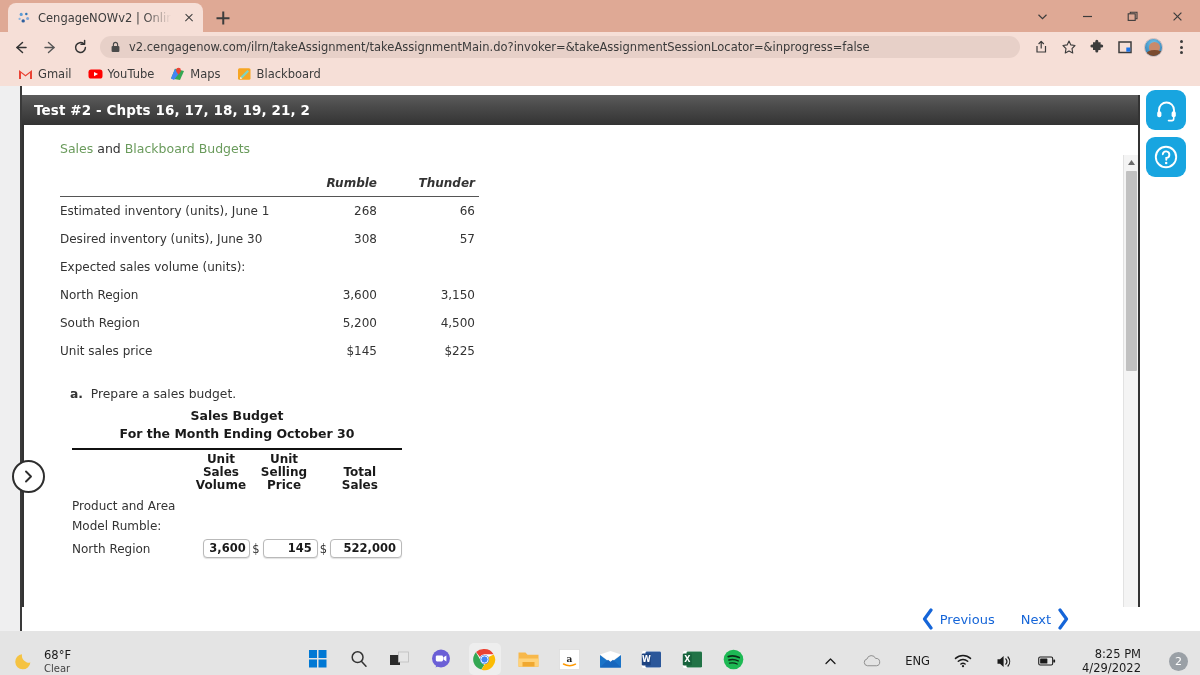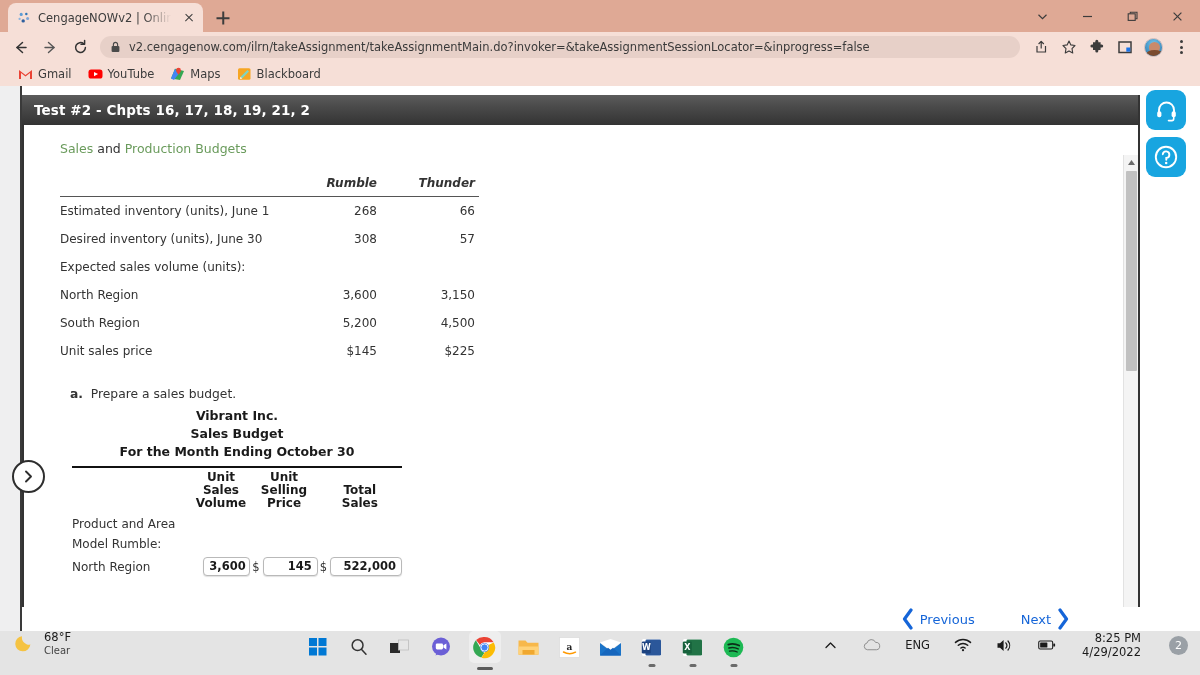--- a/index.html
+++ b/index.html
@@ -193,30 +193,30 @@
   
   .float-btns { position:absolute; right: 14px; top: 4px; width: 40px; z-index: 8; }
   .fbtn {
     width: 40px; height: 40px; border-radius: 9px; background: #18a5e0;
     display:flex; align-items:center; justify-content:center; margin-bottom: 7px;
   }
 
   
   .pagenav {
     position:absolute; left: 22px; bottom: 0px; width: 1118px; height: 24px;
-    display:flex; align-items:center; justify-content:flex-end; gap: 46px;
+    display:flex; align-items:center; justify-content:flex-end; gap: 26px;
     padding-right: 70px; background: #fff; overflow:hidden;
   }
   .pn { display:flex; align-items:center; gap:6px; color:#1565d8; font-size:13px; }
   .pn svg { display:block; }
 
   
   .taskbar {
     position: absolute; left:0; bottom:0; width: 1200px; height: 44px;
-    background: #e4e4e4; display:flex; align-items:flex-start;
+    background: #e4e4e4; display:flex; align-items:flex-end;
   }
   .weather { display:flex; align-items:center; gap:8px; padding-left: 14px; width: 230px; }
   .weather-txt { line-height: 13px; }
   .weather-temp { font-size: 11.5px; color:#1b1b1b; }
   .weather-cond { font-size: 10px; color:#444; }
 
   .tb-center { flex: 1 1 auto; display:flex; align-items:center; justify-content:center; gap: 15px; }
   .tbitem { width: 26px; height: 26px; position: relative; display:flex; align-items:center; justify-content:center; }
   .tbitem.active::after {
     content:""; position:absolute; bottom:-7px; left:50%; transform:translateX(-50%);
@@ -397,21 +397,21 @@
 
     <div class="card">
       <div class="card-header">
         <span class="card-header-title">Test #2 - Chpts 16, 17, 18, 19, 21, 2</span>
       </div>
 
       <div class="card-body">
         <div class="content-inner">
 
           <div class="subject-line">
-            <span class="subj-green">Sales</span><span class="subj-plain"> and </span><span class="subj-green">Production Budgets</span>
+            <span class="subj-green">Sales</span><span class="subj-plain"> and </span><span class="subj-green">Blackboard Budgets</span>
           </div>
 
 
           <table class="data">
             <tbody>
                 <tr class="hdr">
               <th class="c-label"></th>
               <th class="c-num">Rumble</th>
               <th class="c-gap"></th>
               <th class="c-num">Thunder</th>
@@ -453,21 +453,20 @@
               <td class="c-num">$225</td>
             </tr>
           </tbody>
             </table>
 
           <div class="part-label">
             <b>a.</b>&nbsp;&nbsp;<span>Prepare a sales budget.</span>
           </div>
 
           <div class="budget-wrap">
-            <div class="budget-title">Vibrant Inc.</div>
             <div class="budget-title">Sales Budget</div>
             <div class="budget-title">For the Month Ending October 30</div>
             <div class="budget-rule"></div>
 
             <table class="budget">
               <tbody>
                   <tr>
                 <th class="bcol-label">&nbsp;</th>
                 <th class="bcol-1">
                   <div>Unit</div>

